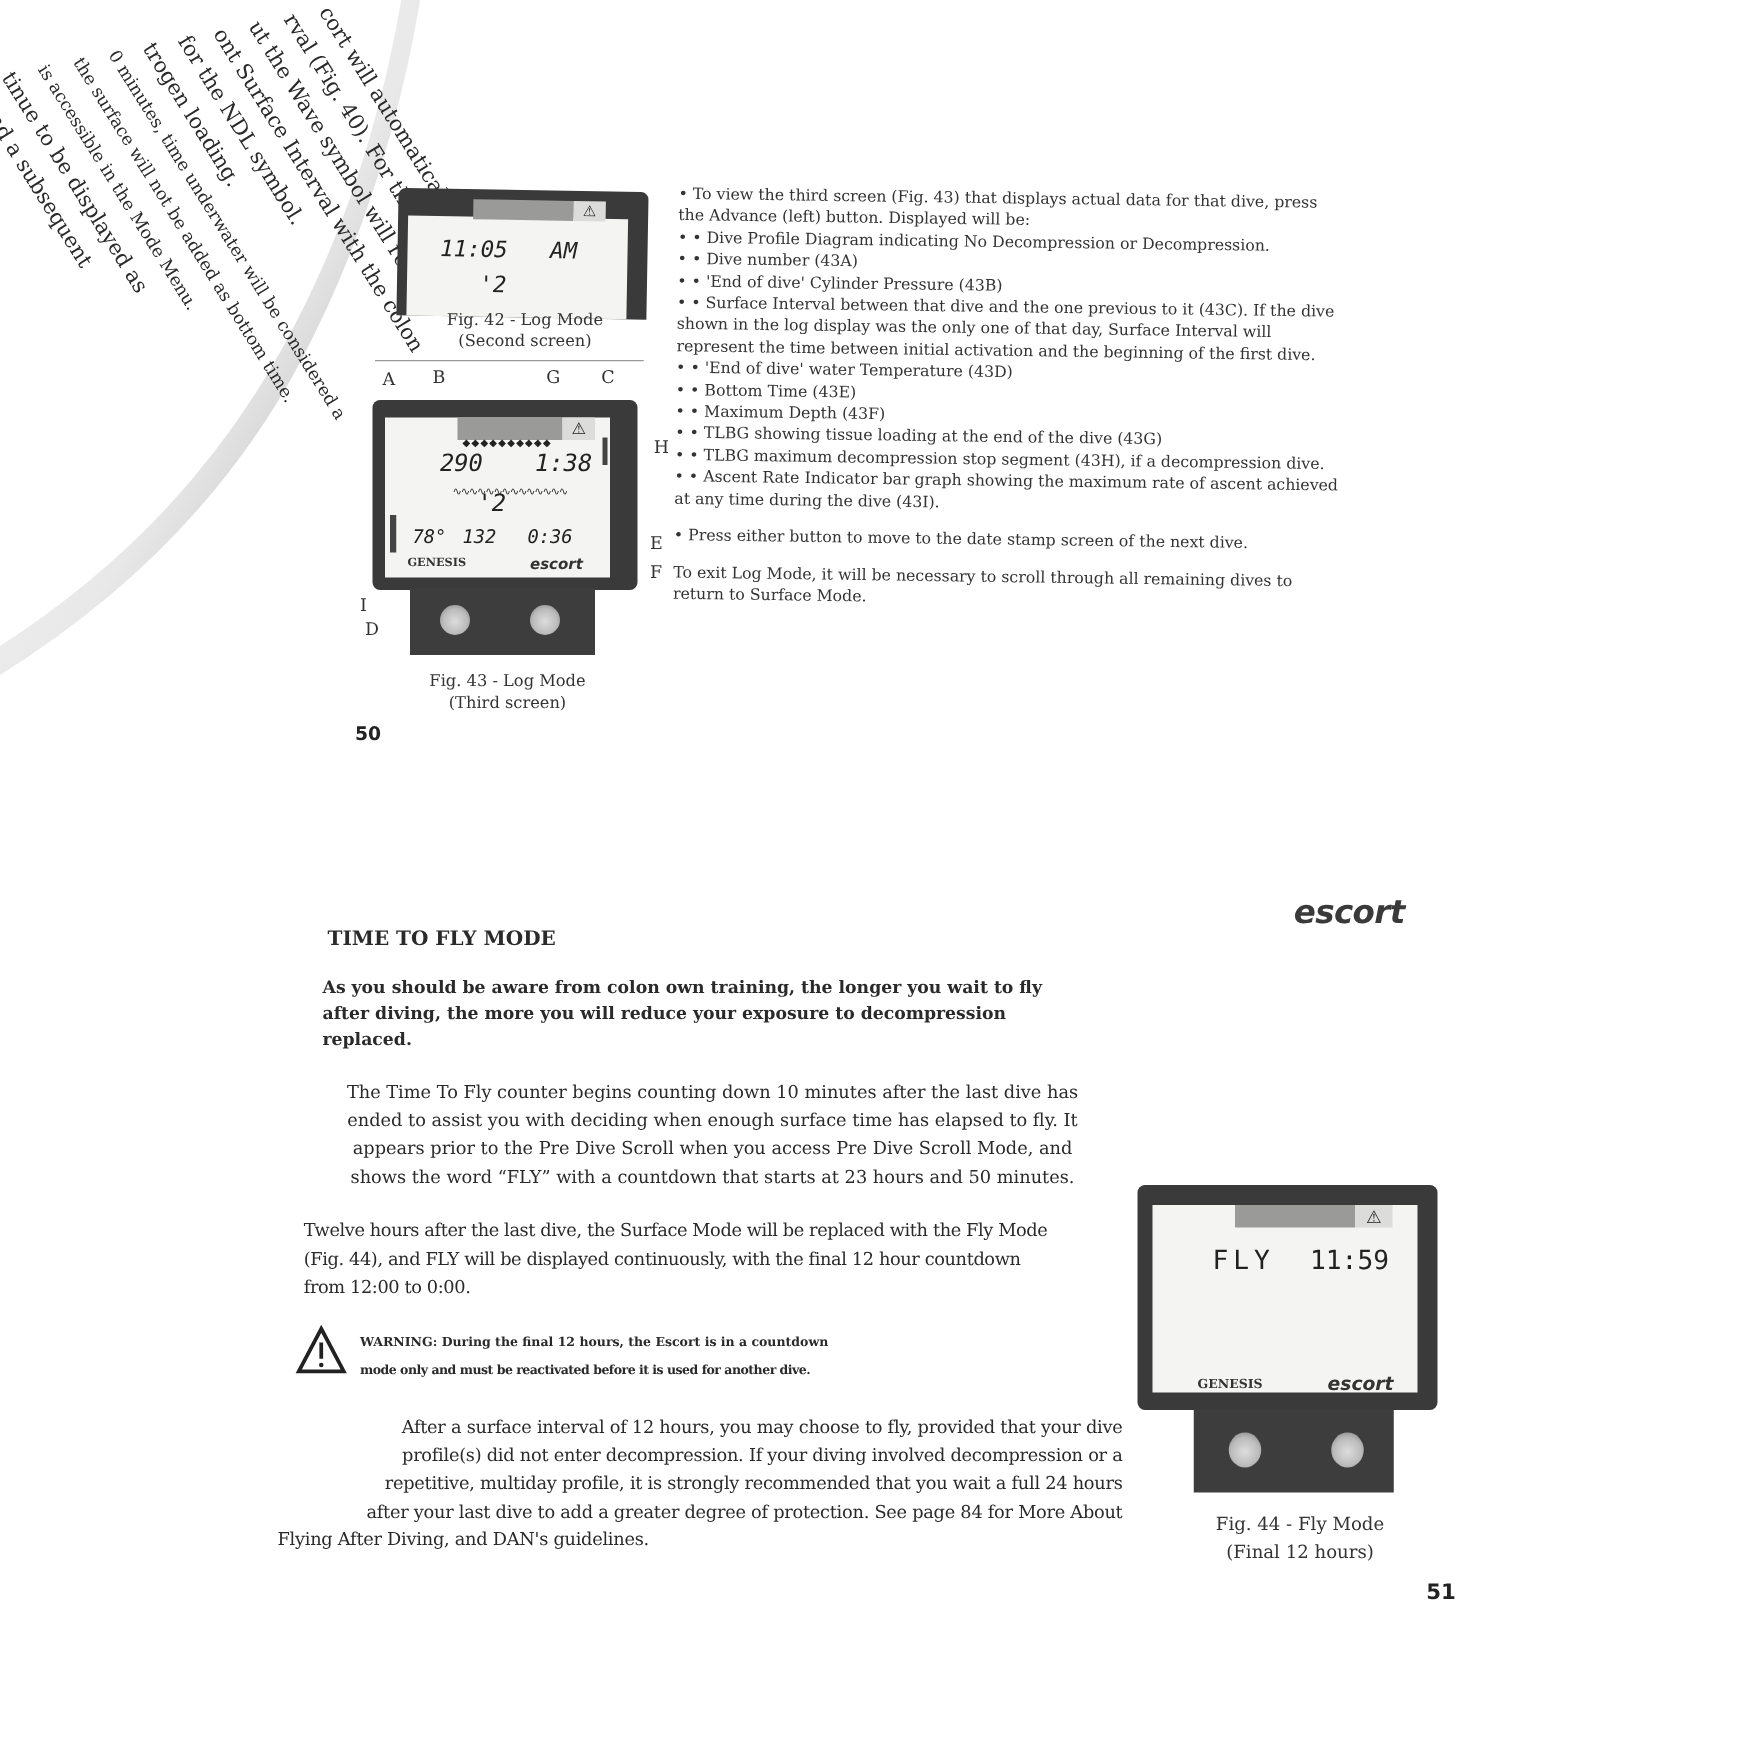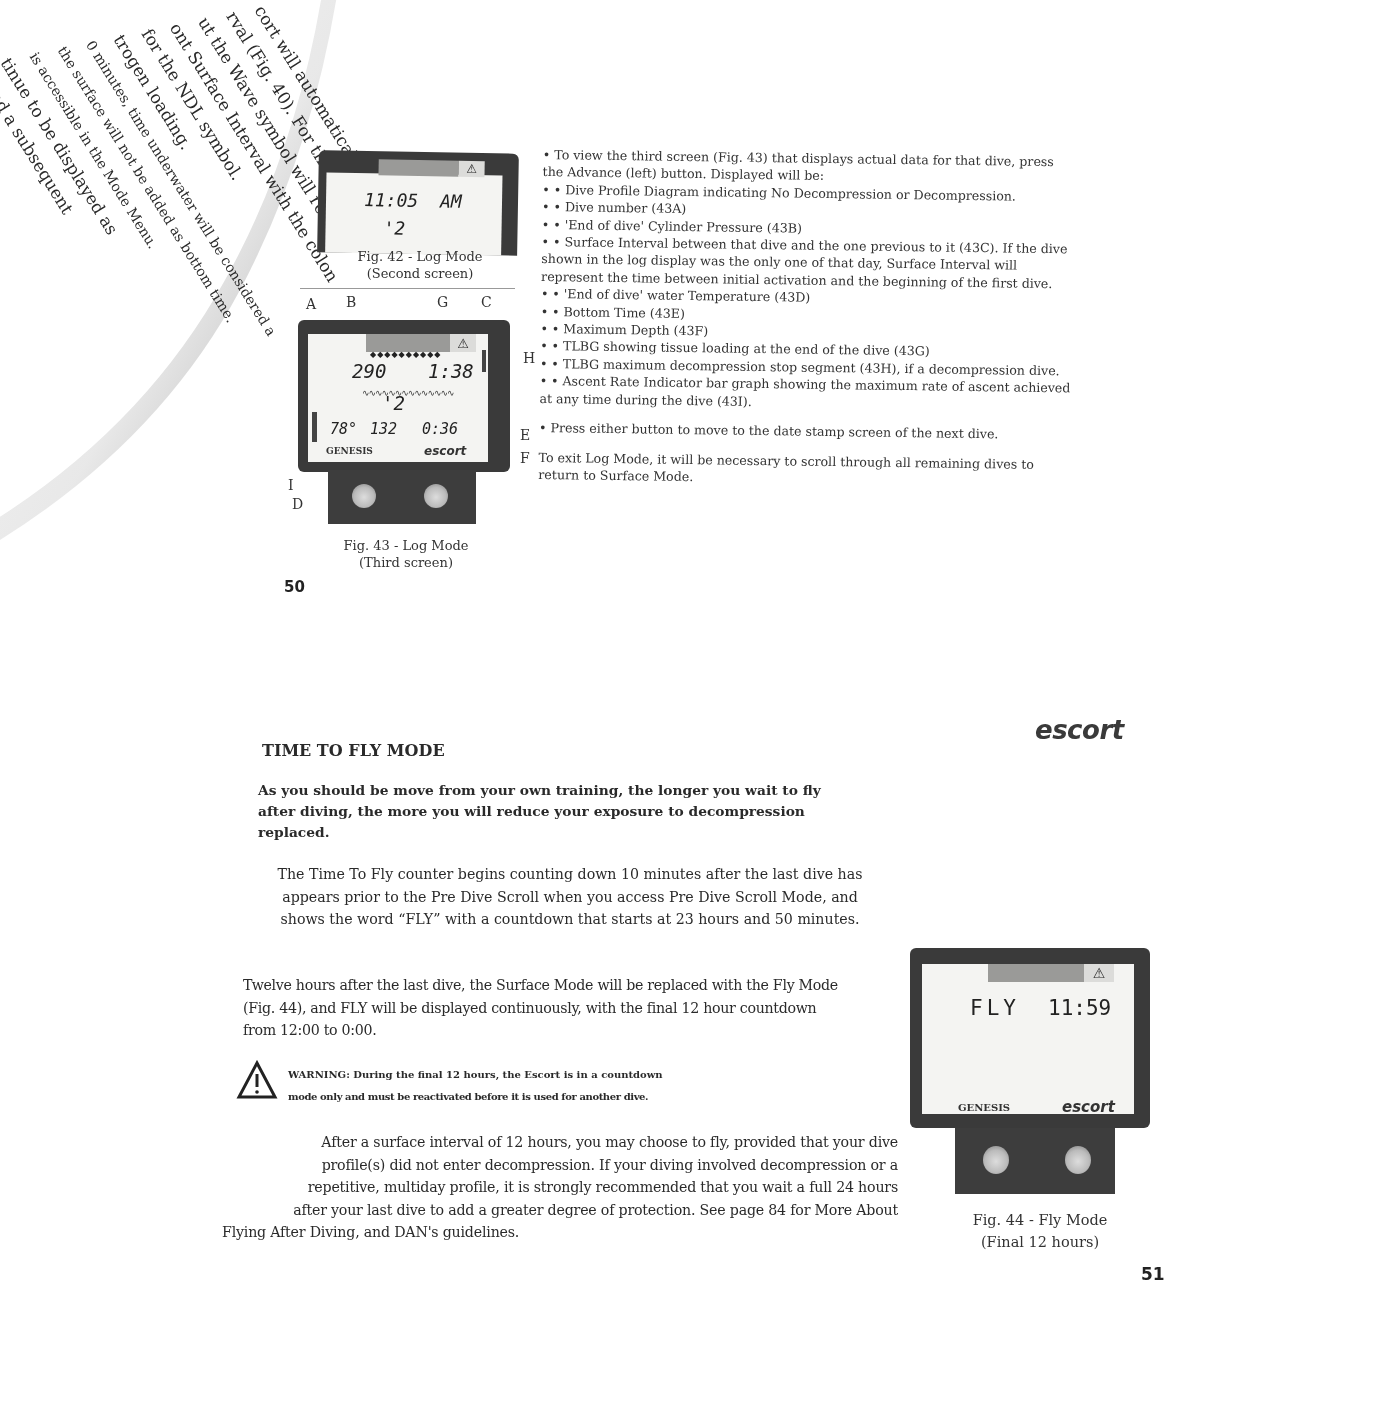--- a/index.html
+++ b/index.html
@@ -67,21 +67,21 @@
     <div style="left:-80px; font-size:14px">is accessible in the Mode Menu.</div>
     <div style="left:-90px">tinue to be displayed as</div>
     <div style="left:-100px">u, and a subsequent</div>
   </div>
 </div>
 
 <div class="device" style="left:318px; top:152px; width:200px; height:102px; border-radius:6px 6px 0 0; transform:rotate(1deg);">
   <div class="lcd" style="left:8px; top:22px; width:176px; height:80px;"></div>
   <div class="topbar" style="left:60px; top:8px; width:80px; height:16px;"></div>
   <div class="warnbox" style="left:140px; top:8px; width:26px; height:16px; font-size:12px;">⚠</div>
-  <div class="seg" style="left:34px; top:38px; font-size:18px;margin-left:12px;">11:05</div>
+  <div class="seg" style="left:34px; top:38px; font-size:18px;">11:05</div>
   <div class="seg" style="left:122px; top:38px; font-size:18px;">AM</div>
   <div class="seg" style="left:66px; top:66px; font-size:18px;">'2</div>
 </div>
 <div class="abs caption" style="left:330px; top:248px; width:180px;">
   <div>Fig. 42 - Log Mode</div>
   <div>(Second screen)</div>
 </div>
 <div class="abs" style="left:300px; top:288px; width:215px; height:1px; background:#999;"></div>
 
 <div class="label-letter" style="left:306px; top:296px;">A</div>
@@ -140,27 +140,28 @@
   <div class="gap"></div>
   <div class="line">• Press either button to move to the date stamp screen of the next dive.</div>
   <div class="gap"></div>
   <div class="line">To exit Log Mode, it will be necessary to scroll through all remaining dives to</div>
   <div class="line">return to Surface Mode.</div>
 </div>
 
 <div class="abs escort-logo">escort</div>
 <div class="abs p51 heading">TIME TO FLY MODE</div>
 <div class="abs p51 lead">
-  <div>As you should be move from your own training, the longer you wait to fly</div>
+  <div>As you should be aware from colon own training, the longer you wait to fly</div>
   <div>after diving, the more you will reduce your exposure to decompression</div>
   <div>replaced.</div>
 </div>
 
 <div class="abs p51" style="left:250px; top:863px; width:640px; text-align:center;">
   <div>The Time To Fly counter begins counting down 10 minutes after the last dive has</div>
+  <div>ended to assist you with deciding when enough surface time has elapsed to fly.  It</div>
   <div>appears prior to the Pre Dive Scroll when you access Pre Dive Scroll Mode, and</div>
   <div>shows the word “FLY” with a countdown that starts at 23 hours and 50 minutes.</div>
 </div>
 
 <div class="abs p51" style="left:243px; top:974px; width:650px; letter-spacing:-0.3px;">
   <div>Twelve hours after the last dive, the Surface Mode will be replaced with the Fly Mode</div>
   <div>(Fig. 44), and FLY will be displayed continuously, with the final 12 hour countdown</div>
   <div>from 12:00 to 0:00.</div>
 </div>
 

